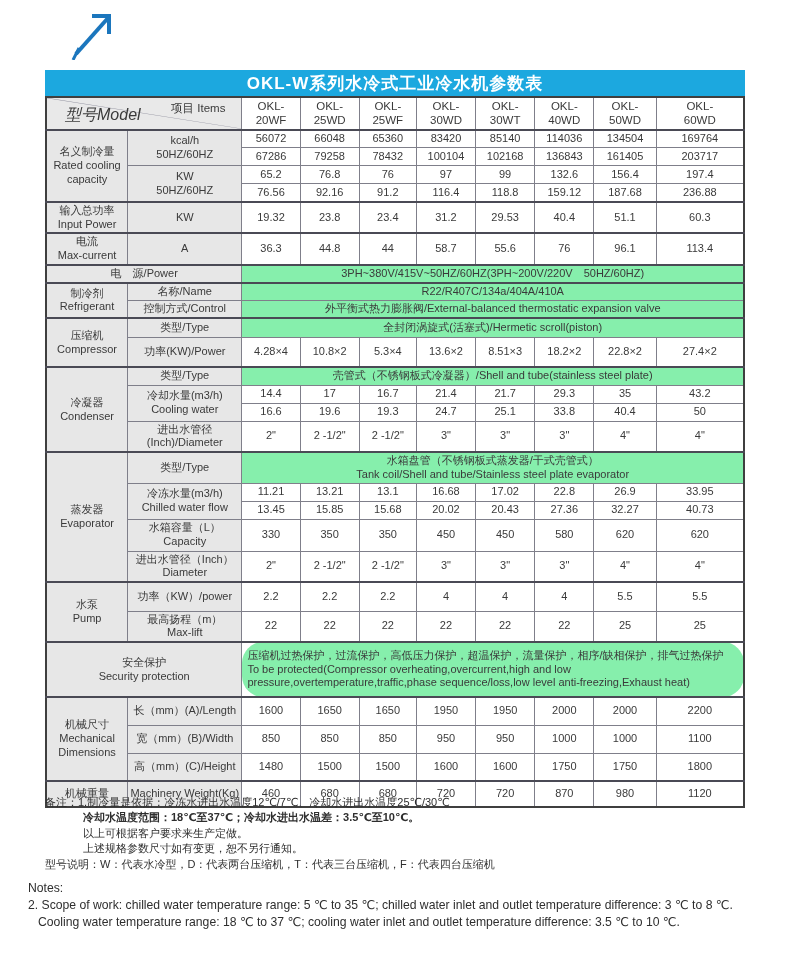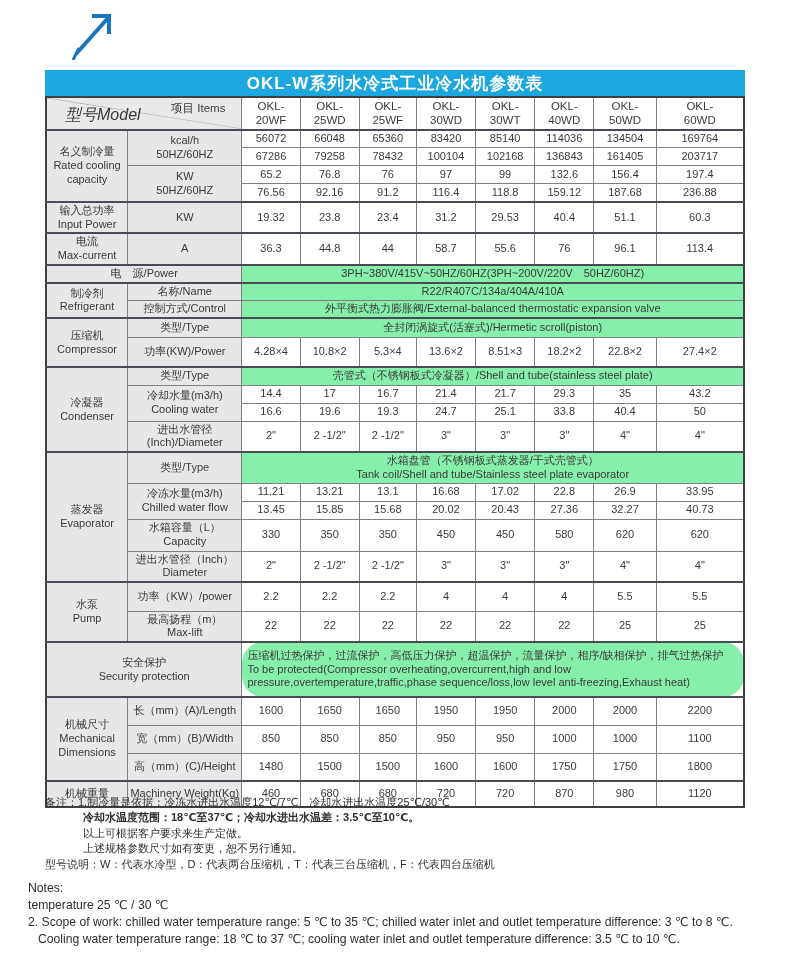--- a/index.html
+++ b/index.html
@@ -491,18 +491,17 @@
 
   <div class="notes-zh" id="notes-zh">
       <div style="padding-left: 0px;">备注：1.制冷量是依据：冷冻水进出水温度12℃/7℃、冷却水进出水温度25℃/30℃</div>
       <div style="padding-left: 38px; font-weight: bold;">冷却水温度范围：18℃至37℃；冷却水进出水温差：3.5℃至10℃。</div>
       <div style="padding-left: 38px;">以上可根据客户要求来生产定做。</div>
       <div style="padding-left: 38px;">上述规格参数尺寸如有变更，恕不另行通知。</div>
       <div style="padding-left: 0px;">型号说明：W：代表水冷型，D：代表两台压缩机，T：代表三台压缩机，F：代表四台压缩机</div>
     </div>
   <div class="notes-en" id="notes-en">
       <div style="padding-left: 0px;">Notes:</div>
-      <div style="padding-left: 0px;">temperature 25 ℃ / 30 ℃</div>
       <div style="padding-left: 0px;">2. Scope of work: chilled water temperature range: 5 ℃ to 35 ℃; chilled water inlet and outlet temperature difference: 3 ℃ to 8 ℃.</div>
       <div style="padding-left: 10px;">Cooling water temperature range: 18 ℃ to 37 ℃; cooling water inlet and outlet temperature difference: 3.5 ℃ to 10 ℃.</div>
     </div>
 
 </div>
 
 </body></html>

